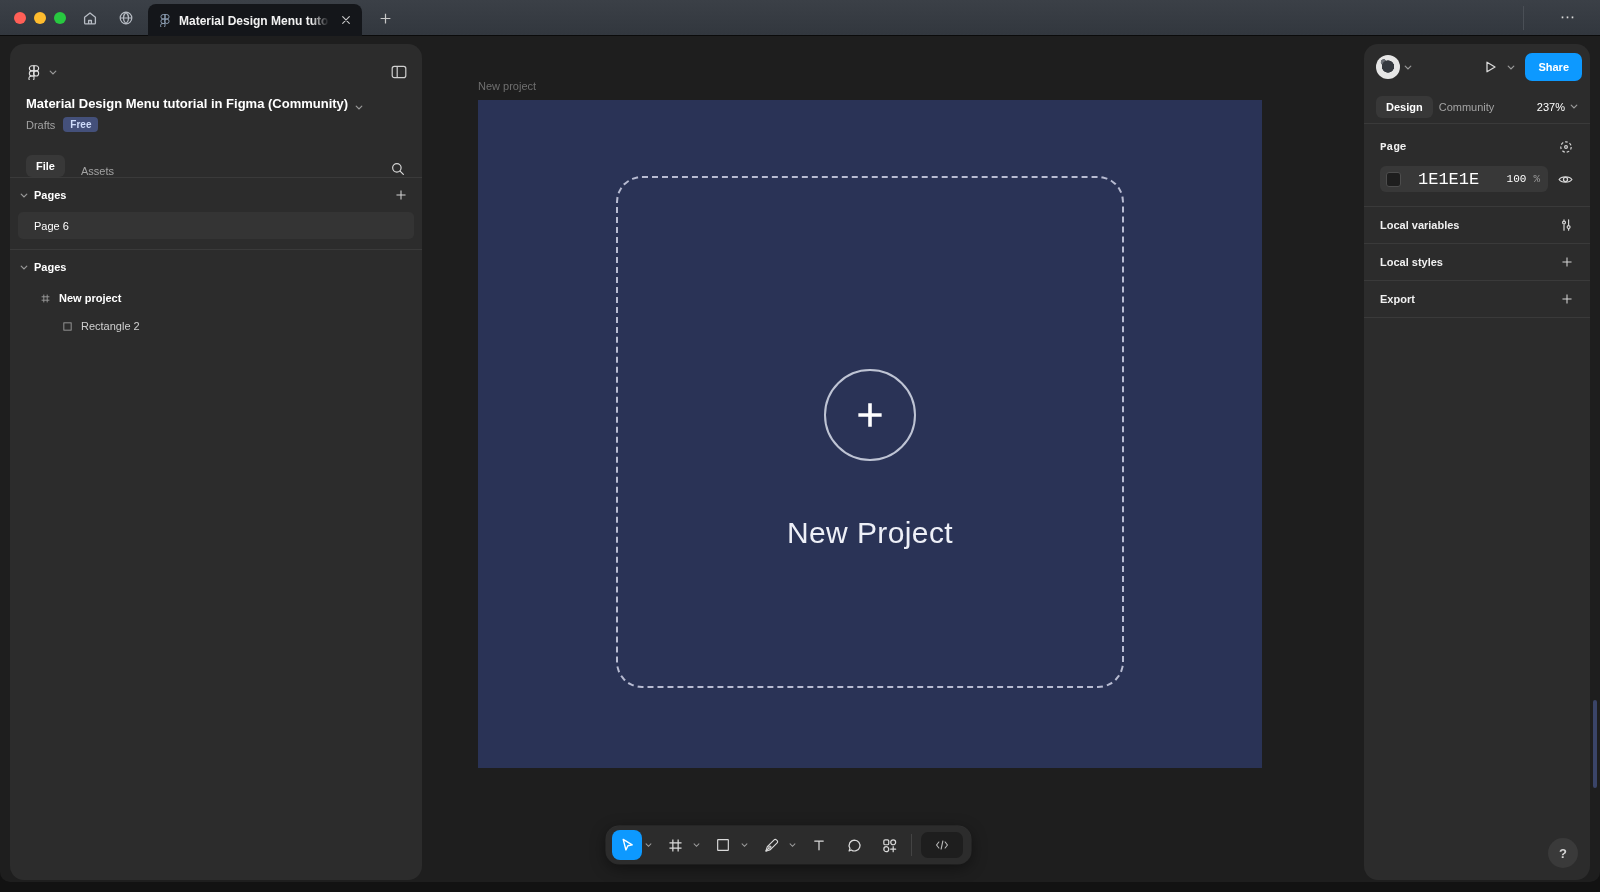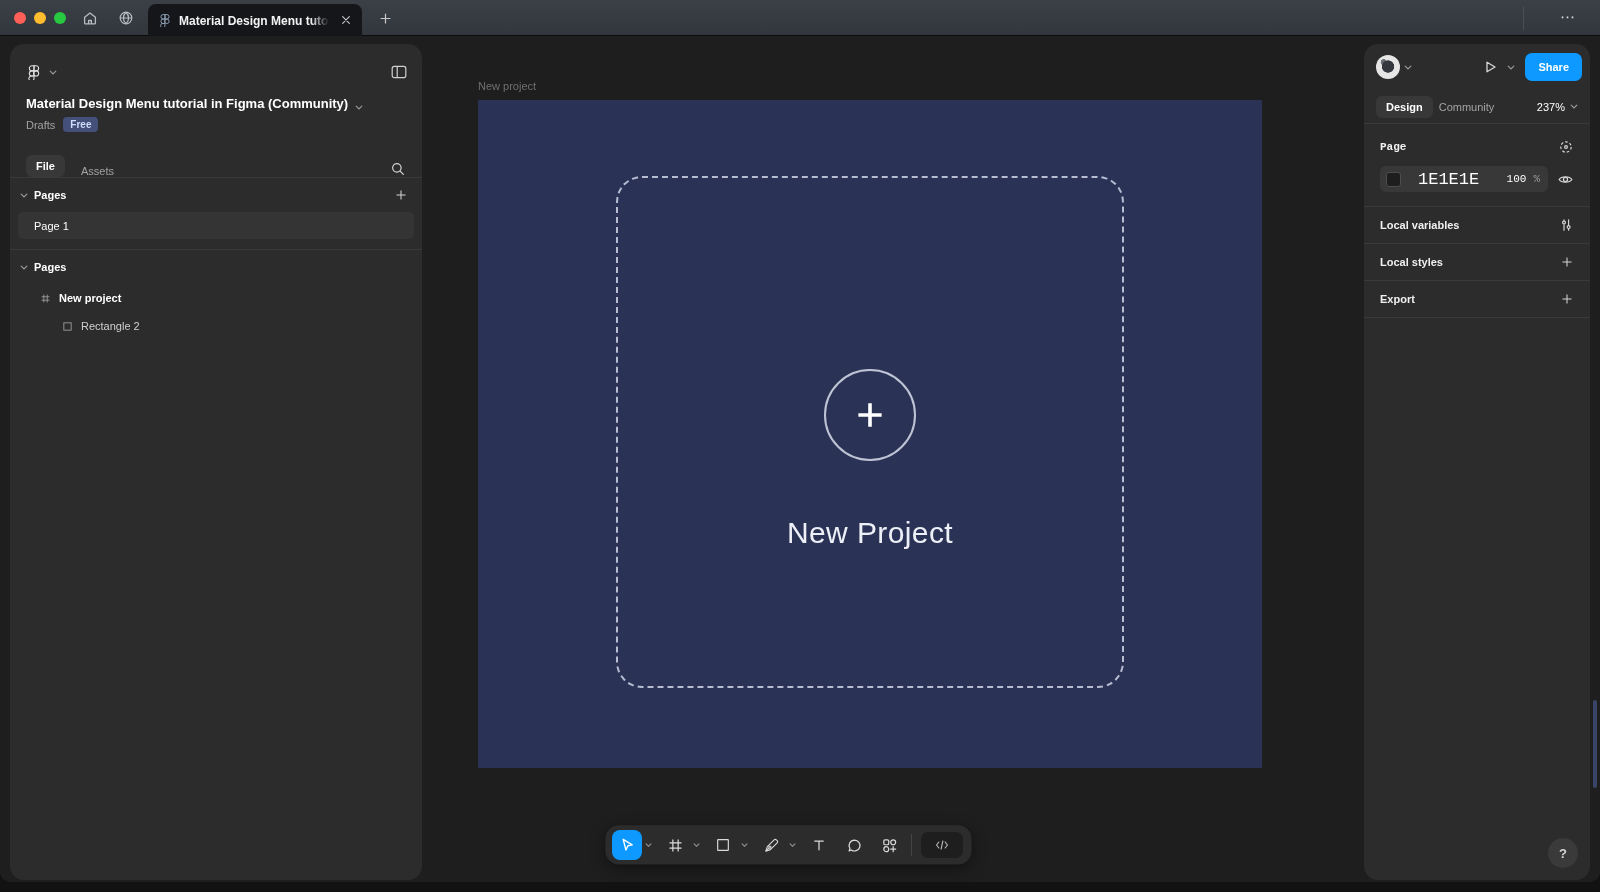--- a/index.html
+++ b/index.html
@@ -222,21 +222,21 @@
           <span class="section-label">Pages</span>
           <span class="spacer"></span>
           <button class="icon-btn">
             <span>
               <svg width="14" height="14" viewBox="0 0 16 16" fill="none" stroke="#d4d4d4" stroke-width="1.2">
                   <path d="M8 2.8v10.4M2.8 8h10.4"></path>
                 </svg>
             </span>
           </button>
         </div>
-        <div class="page-row">Page 1</div>
+        <div class="page-row">Page 6</div>
       </div>
 
       <div>
         <div class="section-header">
           <span>
             <svg width="8" height="7" viewBox="0 0 8 7" fill="none" stroke="#9a9a9a" stroke-width="1.2" stroke-linecap="round">
                 <path d="M1.2 2.2L4 5l2.8-2.8"></path>
               </svg>
           </span>
           <span class="section-label">Pages</span>

